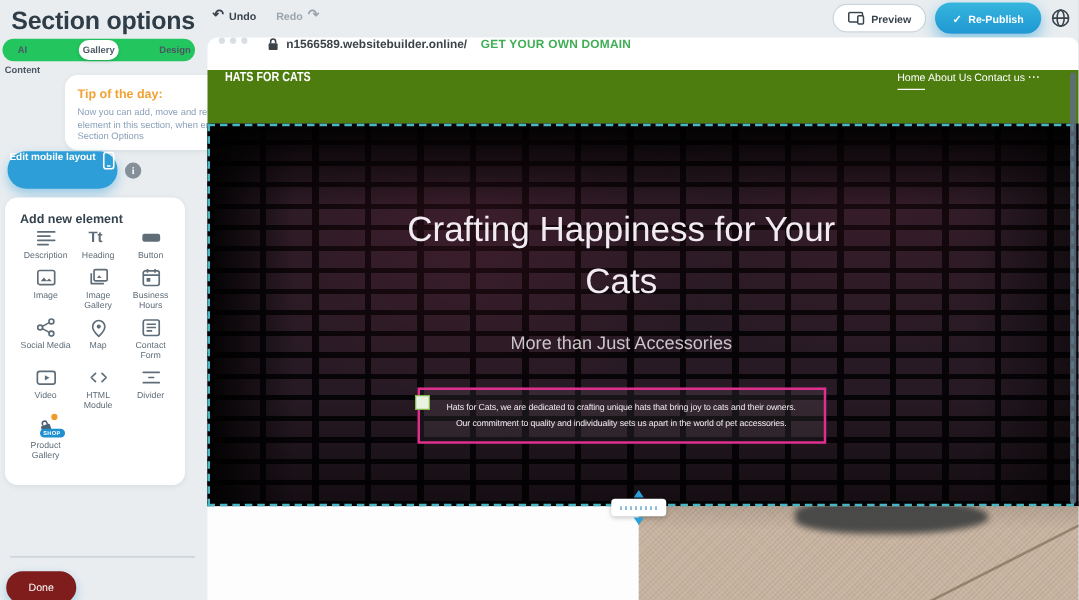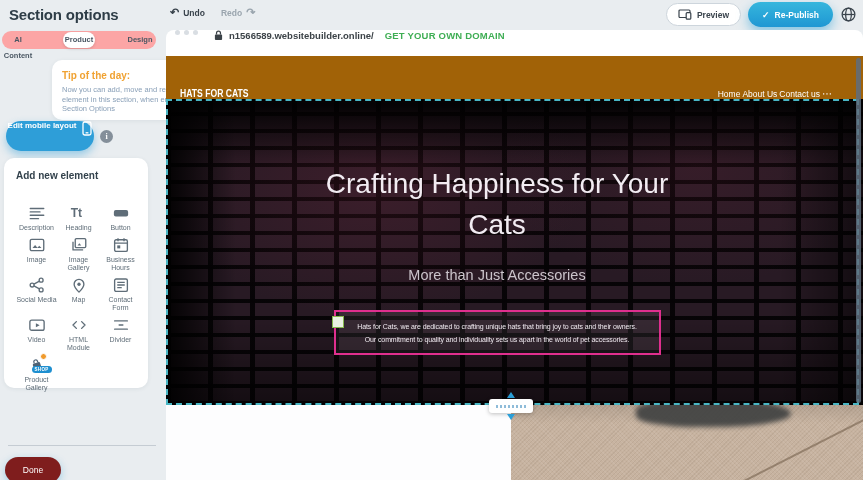--- a/index.html
+++ b/index.html
@@ -3,71 +3,71 @@
 <meta charset="utf-8">
 <style>
   * { margin:0; padding:0; box-sizing:border-box; }
   html,body { background:#dfe4e8; }
   .stage{
     position:relative; width:863px; height:480px; overflow:hidden;
     background:#e9edf0; font-family:"Liberation Sans", sans-serif;
     -webkit-font-smoothing:antialiased;
   }
   
-  .topbar-title{ position:absolute; left:9px; top:6px; font-size:15px; font-weight:bold; color:#2e3d47; letter-spacing:-0.2px;}
+  .topbar-title{ position:absolute; left:9px; top:6px; font-size:20px; font-weight:bold; color:#2e3d47; letter-spacing:-0.2px;}
   .history{ position:absolute; left:170px; top:7px; display:flex; gap:16px; align-items:center;}
   .hist-btn{ display:flex; gap:4px; align-items:center; font-size:8.5px; font-weight:bold; color:#39434c; cursor:pointer;}
   .hist-btn.disabled{ color:#9aa5ae; }
   .hist-arrow{ font-size:11px; line-height:1; }
   .top-right{ position:absolute; right:6px; top:2px; display:flex; align-items:center; gap:7px; }
   .btn-preview{ display:flex; align-items:center; gap:5px; height:23px; padding:0 11px; border-radius:12px;
     background:#fff; border:1px solid #cdd5dc; font-size:8.5px; font-weight:bold; color:#39434c; cursor:pointer;}
   .btn-republish{ display:flex; align-items:center; gap:5px; height:25px; padding:0 14px; border-radius:13px;
     background:linear-gradient(180deg,#36b6dd,#1f97d3); color:#fff; font-size:8.5px; font-weight:bold;
     box-shadow:0 5px 12px rgba(46,160,214,.55); cursor:pointer;}
   .check{ font-size:9px; }
   
-  .tabs{ position:absolute; left:2px; top:31px; width:154px; height:18px; background:#fca5a5; border-radius:12px;
+  .tabs{ position:absolute; left:2px; top:31px; width:154px; height:18px; background:#22c55e; border-radius:12px;
     display:flex; align-items:center;gap:29px; }
   .tab{ flex:1; text-align:center; font-size:7.5px; font-weight:bold; color:#4a5763; height:16px; line-height:16px;
     border-radius:10px; cursor:pointer;}
   .tab.active{ background:#fff; box-shadow:0 1px 3px rgba(0,0,0,.15); }
   .card{ position:absolute; background:#fff; border-radius:10px; box-shadow:0 1px 4px rgba(40,60,80,.08); }
   .tip-card{ left:4px; top:60px; width:152px; height:60px; padding:10px 10px;margin-left:48px; }
   .tip-title{ font-size:10px; font-weight:bold; color:#f0a232; }
   .tip-body{ margin-top:4px; font-size:7.5px; line-height:9.5px; color:#8aa0b8; }
   .btn-editmobile{ position:absolute; left:6px; top:121px; width:88px; height:30px; border-radius:16px;
     background:#2e9ed8; box-shadow:0 4px 9px rgba(46,158,216,.45); display:flex; justify-content:center;
     gap:6px; color:#fff; font-size:8px; font-weight:bold; cursor:pointer; }
   .info-dot{ position:absolute; left:100px; top:130px; width:13px; height:13px; border-radius:50%;
     background:#848f9a; color:#fff; font-size:8px; font-weight:bold; text-align:center; line-height:13px;
     font-family:"Liberation Serif", serif; cursor:pointer;}
   .add-card{ left:4px; top:158px; width:144px; height:230px; padding:12px 0 0 12px; }
   .add-title{ font-size:10px; font-weight:bold; color:#33424c; }
-  .egrid{ margin-top:23px; display:grid; grid-template-columns:repeat(3,41px); column-gap:1px; row-gap:4px; }
+  .egrid{ margin-top:0; display:grid; grid-template-columns:repeat(3,41px); column-gap:1px; row-gap:4px; }
   .cell{ display:flex; flex-direction:column; align-items:center; cursor:pointer; }
   .gicon{ width:18px; height:18px; color:#5f6d78; position:relative; }
   .glabel{ margin-top:2px; font-size:7px; line-height:8px; color:#5f6d78; text-align:center; }
   .pg-badge{ position:absolute; top:-3px; right:-1px; width:7px; height:7px; border-radius:50%; background:#f09a2c; border:1px solid #fff;}
   .pg-shop{ position:absolute; bottom:1px; right:-6px; background:#1e8fd0; color:#fff; font-size:4.5px; font-weight:bold;
     letter-spacing:.3px; padding:1px 3px; border-radius:5px; }
   .side-divider{ position:absolute; left:8px; top:445px; width:148px; height:1px; background:#c5ccd3; }
   .btn-done{ position:absolute; left:5px; top:457px; width:56px; height:26px; border-radius:13px; background:#7f1d1d;
     box-shadow:0 3px 8px rgba(46,158,216,.4); color:#fff; font-size:8.5px; font-weight:normal;
     display:flex; align-items:center; justify-content:center; cursor:pointer;}
   
   .preview{ position:absolute; left:166px; top:30px; width:697px; height:450px; }
   .chrome{ position:absolute; left:0; top:0; width:697px; height:26px; background:#fff; border-radius:8px 8px 0 0;
     display:flex; align-items:flex-start; padding-left:9px; }
   .dot{ width:5px; height:5px; border-radius:50%; background:#d9dee3; margin-right:4px; }
   .chrome-lock{ margin:0 6px 0 12px; display:flex; }
   .chrome-url{ font-size:9.5px; font-weight:bold; color:#3c4348; }
   .chrome-cta{ margin-left:11px; font-size:9.5px; font-weight:bold; color:#3fae54; letter-spacing:.2px; cursor:pointer;}
-  .site-header{ position:absolute; left:0; top:26px; width:697px; height:43px; background:#a16207;
-    display:flex; align-items:flex-end; justify-content:space-between; padding:0 30px 0 14px; }
+  .site-header{ position:absolute; left:0; top:26px; width:697px; height:43px; background:#4d7c0f;
+    display:flex; align-items:flex-start; justify-content:space-between; padding:0 30px 0 14px; }
   .logo{ color:#fff; font-size:10.5px; font-weight:bold; letter-spacing:0; transform:scaleX(.82); transform-origin:left center; white-space:nowrap;}
   .nav{ display:flex; align-items:center; gap:2px; }
   .nav-item{ color:#fff; font-size:8.5px; cursor:pointer; white-space:nowrap;}
   .nav-item.active{ border-bottom:1.5px solid #fff; padding-bottom:4px; margin-bottom:-5.5px; }
   .nav-more{ font-size:10px; letter-spacing:1px; }
   .hero{ position:absolute; left:0; top:69px; width:697px; height:306px; overflow:hidden;
     background-color:#281a24;
     background-image:
       linear-gradient(90deg, rgba(0,0,0,.92), rgba(0,0,0,0) 10%, rgba(0,0,0,0) 88%, rgba(0,0,0,.55)),
       linear-gradient(180deg, rgba(0,0,0,.88) 2%, rgba(0,0,0,0) 22%, rgba(0,0,0,0) 70%, rgba(0,0,0,.5)),
@@ -148,21 +148,21 @@
       <svg width="17" height="17" viewBox="0 0 24 24" fill="none" stroke="#39434c" stroke-width="1.8">
         <circle cx="12" cy="12" r="9"></circle>
           <ellipse cx="12" cy="12" rx="4" ry="9"></ellipse>
           <path d="M3.4 12h17.2"></path>
       </svg>
     </span>
   </div>
 
   <div class="tabs">
     <div class="tab">AI Content</div>
-    <div class="tab active">Product</div>
+    <div class="tab active">Gallery</div>
     <div class="tab">Design</div>
   </div>
 
   <div class="card tip-card">
     <div class="tip-title">Tip of the day:</div>
     <div class="tip-body">Now you can add, move and resize any element in this section, when entering Section Options</div>
   </div>
 
   <div class="btn-editmobile">
     <span>Edit mobile layout</span>

